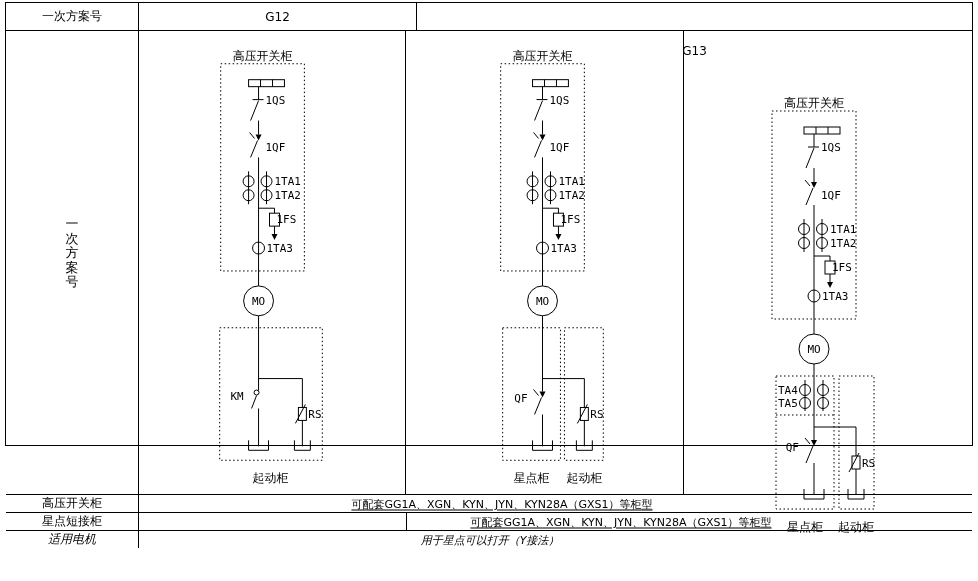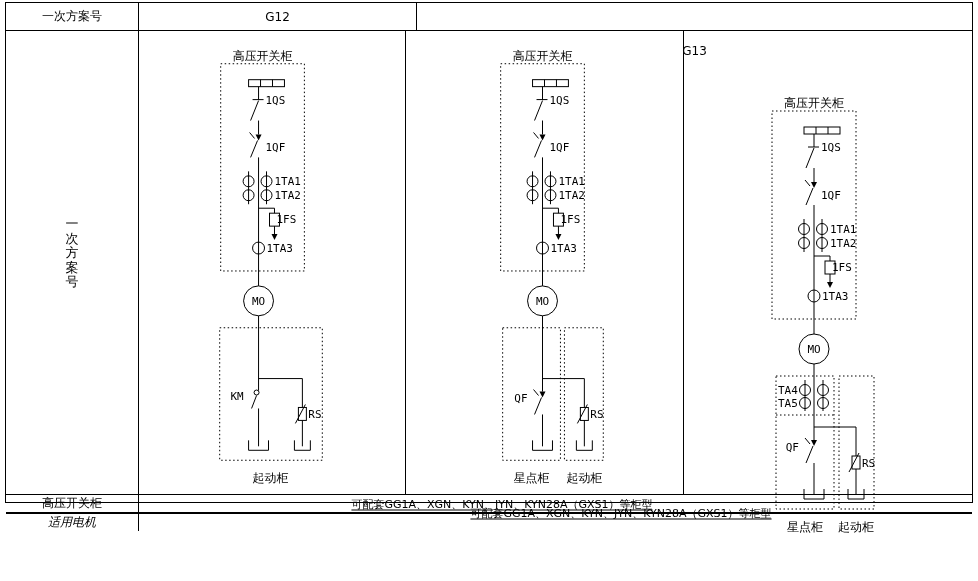--- a/index.html
+++ b/index.html
@@ -1,18 +1,18 @@
 <!DOCTYPE html>
 <html><head>
 <meta charset="utf-8">
 <style>
   html,body { margin:0; padding:0; }
   body { width:978px; height:581px; background:#fff; color:#000;
          font-family:"DejaVu Sans",sans-serif; position:relative; overflow:hidden; }
-  .sheet { position:absolute; left:5px; top:2px; width:968px; height:501px;
+  .sheet { position:absolute; left:5px; top:2px; width:968px; height:444px;
            border:1px solid #000; box-sizing:border-box; display:flex; flex-direction:column; }
   .row { display:flex; box-sizing:border-box; width:100%; }
   .hdr  { height:28px; border-bottom:1px solid #000; }
   .main { height:464px; border-bottom:1px solid #000; }
   .irow { height:28px; border-bottom:1px solid #000; position:relative; }
   .irow:last-child { border-bottom:none; flex:1;font-style:italic; }
   .c { box-sizing:border-box; border-right:1px solid #000; display:flex;
        align-items:center; justify-content:center; font-size:12px; }
   .nb { border-right:none; }
   .w0 { width:133px; } .w1 { width:267px; } .w2 { width:278px;text-align:right; } .w3 { flex:1;margin-top:48px; }
@@ -295,21 +295,23 @@
       </svg>
     </div>
   </div>
 
   <div class="row irow">
     <div class="c w0">高压开关柜</div>
     <span class="itext und" style="left:496px;">可配套GG1A、XGN、KYN、JYN、KYN28A（GXS1）等柜型</span>
   </div>
 
   <div class="row irow">
+    <div class="c w0">星点短接柜</div>
     <div class="spacer w1"></div>
     <span class="itext und" style="left:615px;">可配套GG1A、XGN、KYN、JYN、KYN28A（GXS1）等柜型</span>
   </div>
 
   <div class="row irow">
     <div class="c w0">适用电机</div>
+    <span class="itext" style="left:484px;">用于星点可以打开（Y接法）</span>
   </div>
 
 </div>
 
 </body></html>

